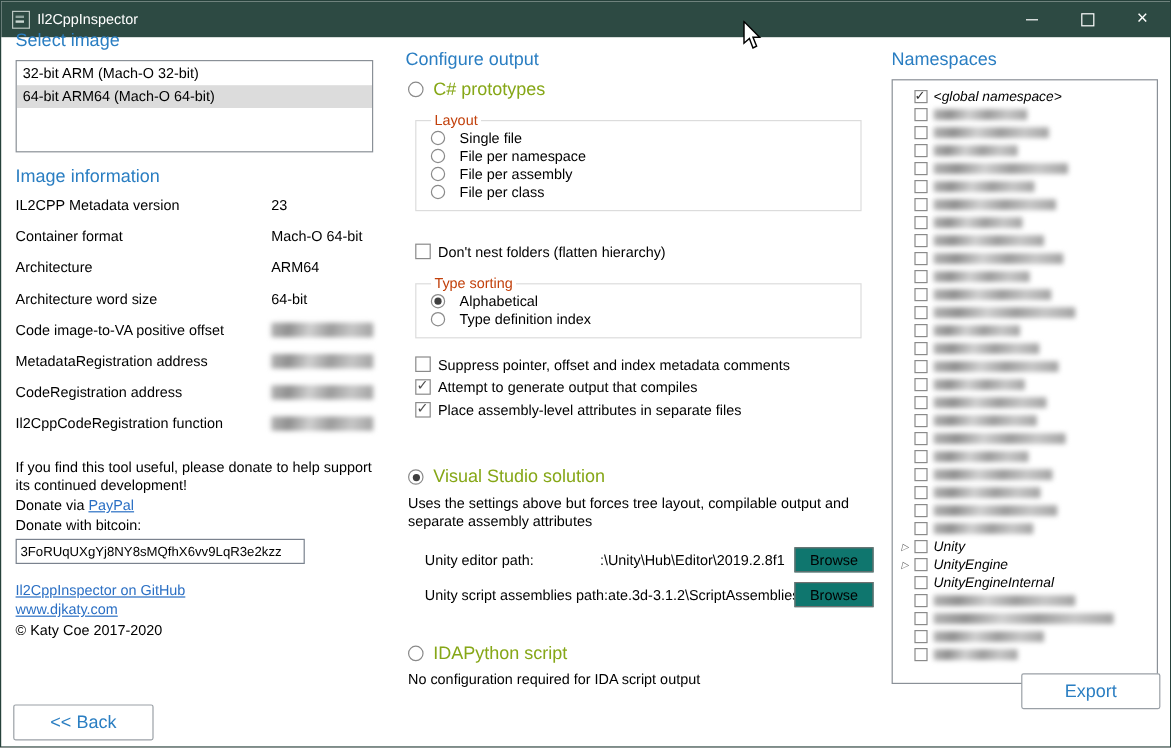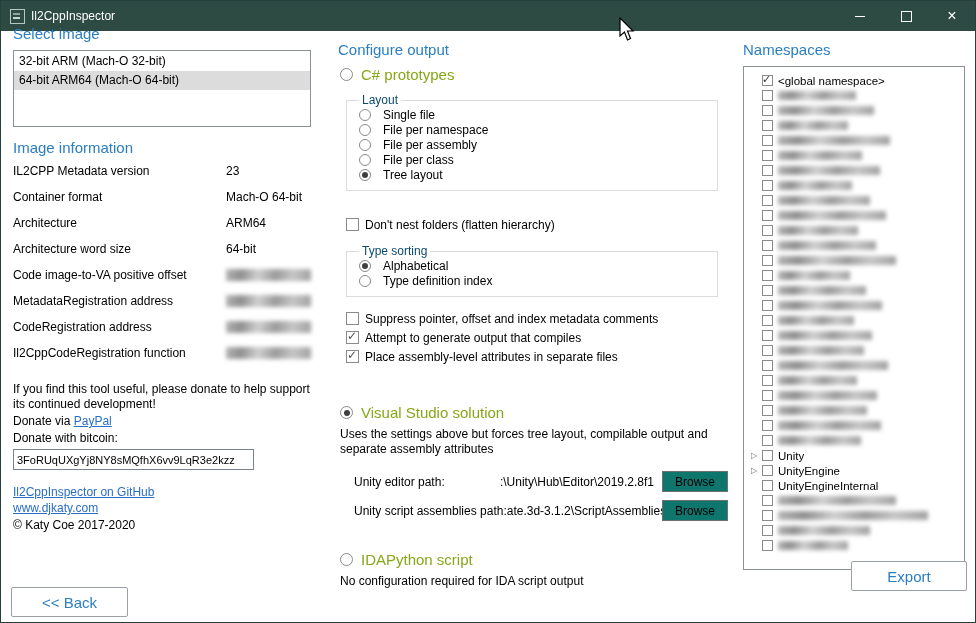--- a/index.html
+++ b/index.html
@@ -49,36 +49,36 @@
   .export-btn{left:850px;top:560px;width:116px;}
   
   .big-option{display:flex;align-items:center;gap:8px;margin:8px 0 0 2px;}
   .radio{width:13px;height:13px;border:1px solid #8a8a8a;border-radius:50%;background:#fff;display:inline-block;position:relative;flex:none;box-sizing:border-box;}
   .radio.on::after{content:"";position:absolute;left:2.5px;top:2.5px;width:6px;height:6px;border-radius:50%;background:#3f3f3f;}
   .small-radio{width:12px;height:12px;}
   .small-radio.on::after{left:2px;top:2px;width:6px;height:6px;}
   .checkbox{width:13px;height:13px;border:1px solid #8a8a8a;background:#fff;display:inline-block;position:relative;flex:none;box-sizing:border-box;}
   .checkbox.on::after{content:"✓";position:absolute;left:0px;top:-3px;font-size:12px;font-weight:bold;color:#4f4f4f;font-family:"DejaVu Sans",sans-serif;}
   fieldset.grp{border:1px solid #dcdcdc;margin:10px 0 0 8px;width:372px;box-sizing:border-box;padding:0 8px 8px 12px;}
-  fieldset.grp legend{font-size:12px;color:#0c4a6e;padding:0 3px;}
+  fieldset.grp legend{font-size:12px;color:#c2410c;padding:0 3px;}
   .radio-row{display:flex;align-items:center;gap:12px;height:15px;font-size:12px;}
   .check-row{display:flex;align-items:center;gap:6px;height:19px;font-size:12px;margin-left:8px;}
   .flatten-row{margin-top:24px;align-items:center;}
   .first-check{margin-top:12px;}
   .vs-option{margin-top:38px;}
   .section-desc{font-size:12px;line-height:15px;margin:6px 0 0 2px;width:392px;}
   .field-row{display:flex;align-items:center;margin:14px 0 0 16px;width:374px;font-size:12px;}
   .field-row + .field-row{margin-top:8px;}
   .field-label{flex:none;}
   .field-value{flex:1;text-align:right;padding-right:8px;white-space:nowrap;overflow:hidden;}
   .browse-btn{flex:none;width:66px;height:21px;background:#0f766e;border:1px solid #707070;font-family:"Liberation Sans",sans-serif;font-size:12px;color:#000;cursor:default;}
   .ida-option{margin-top:30px;}
   
   .ns-panel{border:1px solid #8a9097;width:222px;height:504px;box-sizing:border-box;margin-top:4px;padding:6px 4px 0 7px;overflow:hidden;}
-  .ns-row{display:flex;align-items:center;height:15px;font-size:11.5px;white-space:nowrap;}
+  .ns-row{display:flex;align-items:center;height:15px;font-size:11.5px;white-space:nowrap;font-style:italic;}
   .ns-expander{width:11px;flex:none;font-size:8px;color:#6e6e6e;line-height:1;}
   .ns-expander.has::before{content:"▷";}
   .ns-cb{width:11px;height:11px;border:1px solid #8a8a8a;background:#fff;margin-right:5px;flex:none;position:relative;box-sizing:border-box;}
   .ns-cb.checked::after{content:"✓";position:absolute;left:-1px;top:-3px;font-size:11px;font-weight:bold;color:#333;font-family:"DejaVu Sans",sans-serif;}
   .ns-blur{height:9px;}
 </style>
 </head>
 <body>
 
 <div class="window">
@@ -194,24 +194,20 @@
             <span class="radio small-radio"></span>
             <span>File per namespace</span>
           </label>
           <label class="radio-row">
             <span class="radio small-radio"></span>
             <span>File per assembly</span>
           </label>
           <label class="radio-row">
             <span class="radio small-radio"></span>
             <span>File per class</span>
-          </label>
-          <label class="radio-row">
-            <span class="radio small-radio on"></span>
-            <span>Tree layout</span>
           </label>
         </div>
     </fieldset>
 
     <label class="check-row flatten-row">
       <span class="checkbox"></span>
       <span>Don't nest folders (flatten hierarchy)</span>
     </label>
 
     <fieldset class="grp">

